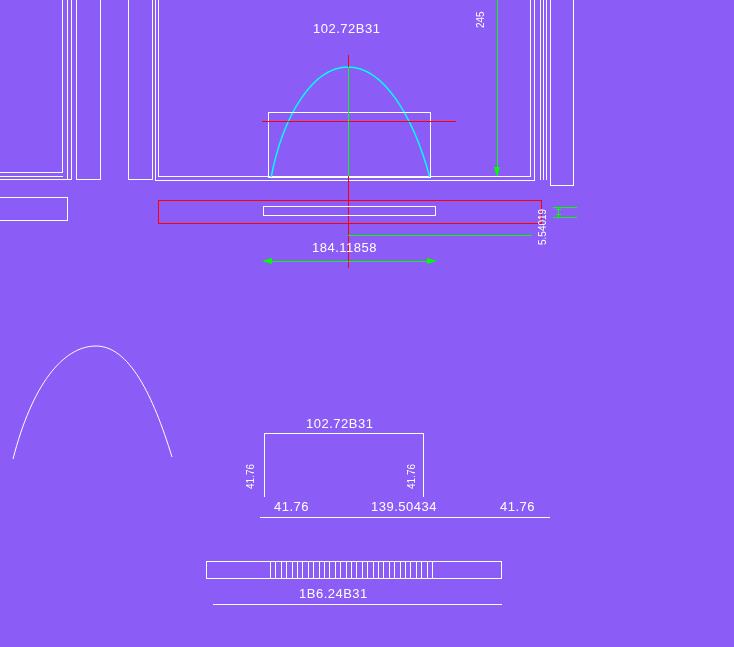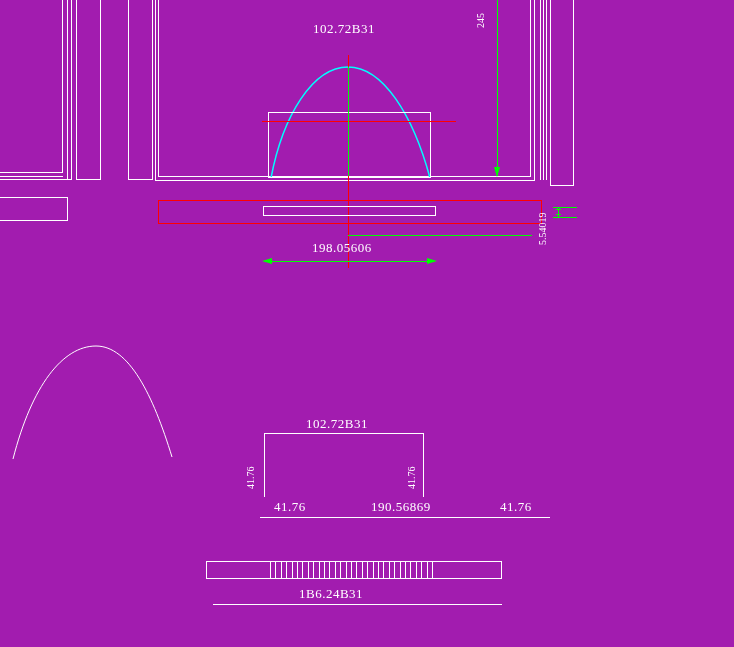--- a/index.html
+++ b/index.html
@@ -1,17 +1,17 @@
 <!DOCTYPE html>
 <html><head>
 <meta charset="utf-8">
 <style>
   html,body{margin:0;padding:0;background:#000;}
-  #canvas{position:relative;width:734px;height:647px;background:#a21caf;overflow:hidden;
-          font-family:Liberation Serif, serif;}
+  #canvas{position:relative;width:734px;height:647px;background:#8b5cf6;overflow:hidden;
+          font-family:Liberation Sans, sans-serif;}
   .vline{position:absolute;width:1px;background:#fff;}
   .hline{position:absolute;height:1px;background:#fff;}
   .rect{position:absolute;border:1px solid #fff;box-sizing:border-box;background:transparent;}
   .gr{background:#00ff00;}
   .rd{background:#ff0000;}
   .rect.red{border-color:#ff0000;}
   .txt{position:absolute;color:#fff;font-size:13px;letter-spacing:.5px;white-space:nowrap;line-height:1;}
   .vtxt{position:absolute;color:#fff;font-size:10px;line-height:1;white-space:nowrap;
         writing-mode:vertical-rl;transform:rotate(180deg);}
   .arrow{position:absolute;width:0;height:0;}
@@ -64,33 +64,33 @@
   <div class="rect" style="left:263px;top:206px;width:173px;height:10px;"></div>
 
   <div class="hline gr" style="left:553px;top:207px;width:24px;"></div>
   <div class="hline gr" style="left:553px;top:217px;width:24px;"></div>
   <div class="vline gr" style="left:558px;top:207px;height:10px;"></div>
   <div class="hline gr" style="left:556px;top:209px;width:5px;"></div>
   <div class="hline gr" style="left:556px;top:214px;width:5px;"></div>
   <div class="vtxt" style="left:538px;top:183px;height:62px;">5.54019</div>
   <div class="hline gr" style="left:348px;top:235px;width:184px;"></div>
 
-  <div class="txt" style="left:312px;top:241px;">198.05606</div>
+  <div class="txt" style="left:312px;top:241px;">184.11858</div>
   <div class="hline gr" style="left:264px;top:261px;width:171px;"></div>
   <div class="arrow" style="left:262px;top:258px;border-top:3px solid transparent;border-bottom:3px solid transparent;border-right:10px solid #00ff00;"></div>
   <div class="arrow" style="left:427px;top:258px;border-top:3px solid transparent;border-bottom:3px solid transparent;border-left:10px solid #00ff00;"></div>
 
   <div class="txt" style="left:306px;top:417px;">102.72B31</div>
   <div class="hline" style="left:264px;top:433px;width:160px;"></div>
   <div class="vline" style="left:264px;top:433px;height:64px;"></div>
   <div class="vline" style="left:423px;top:433px;height:64px;"></div>
   <div class="vtxt" style="left:246px;top:441px;height:48px;">41.76</div>
   <div class="vtxt" style="left:407px;top:441px;height:48px;">41.76</div>
   <div class="txt" style="left:274px;top:500px;">41.76</div>
-  <div class="txt" style="left:371px;top:500px;">190.56869</div>
+  <div class="txt" style="left:371px;top:500px;">139.50434</div>
   <div class="txt" style="left:500px;top:500px;">41.76</div>
   <div class="hline" style="left:260px;top:517px;width:290px;"></div>
 
   <div class="rect" style="left:206px;top:561px;width:296px;height:18px;"></div>
   <div class="hatch" style="left:270px;top:562px;width:164px;height:16px;"></div>
   <div class="txt" style="left:299px;top:587px;">1B6.24B31</div>
   <div class="hline" style="left:213px;top:604px;width:289px;"></div>
 
 </div>
 

